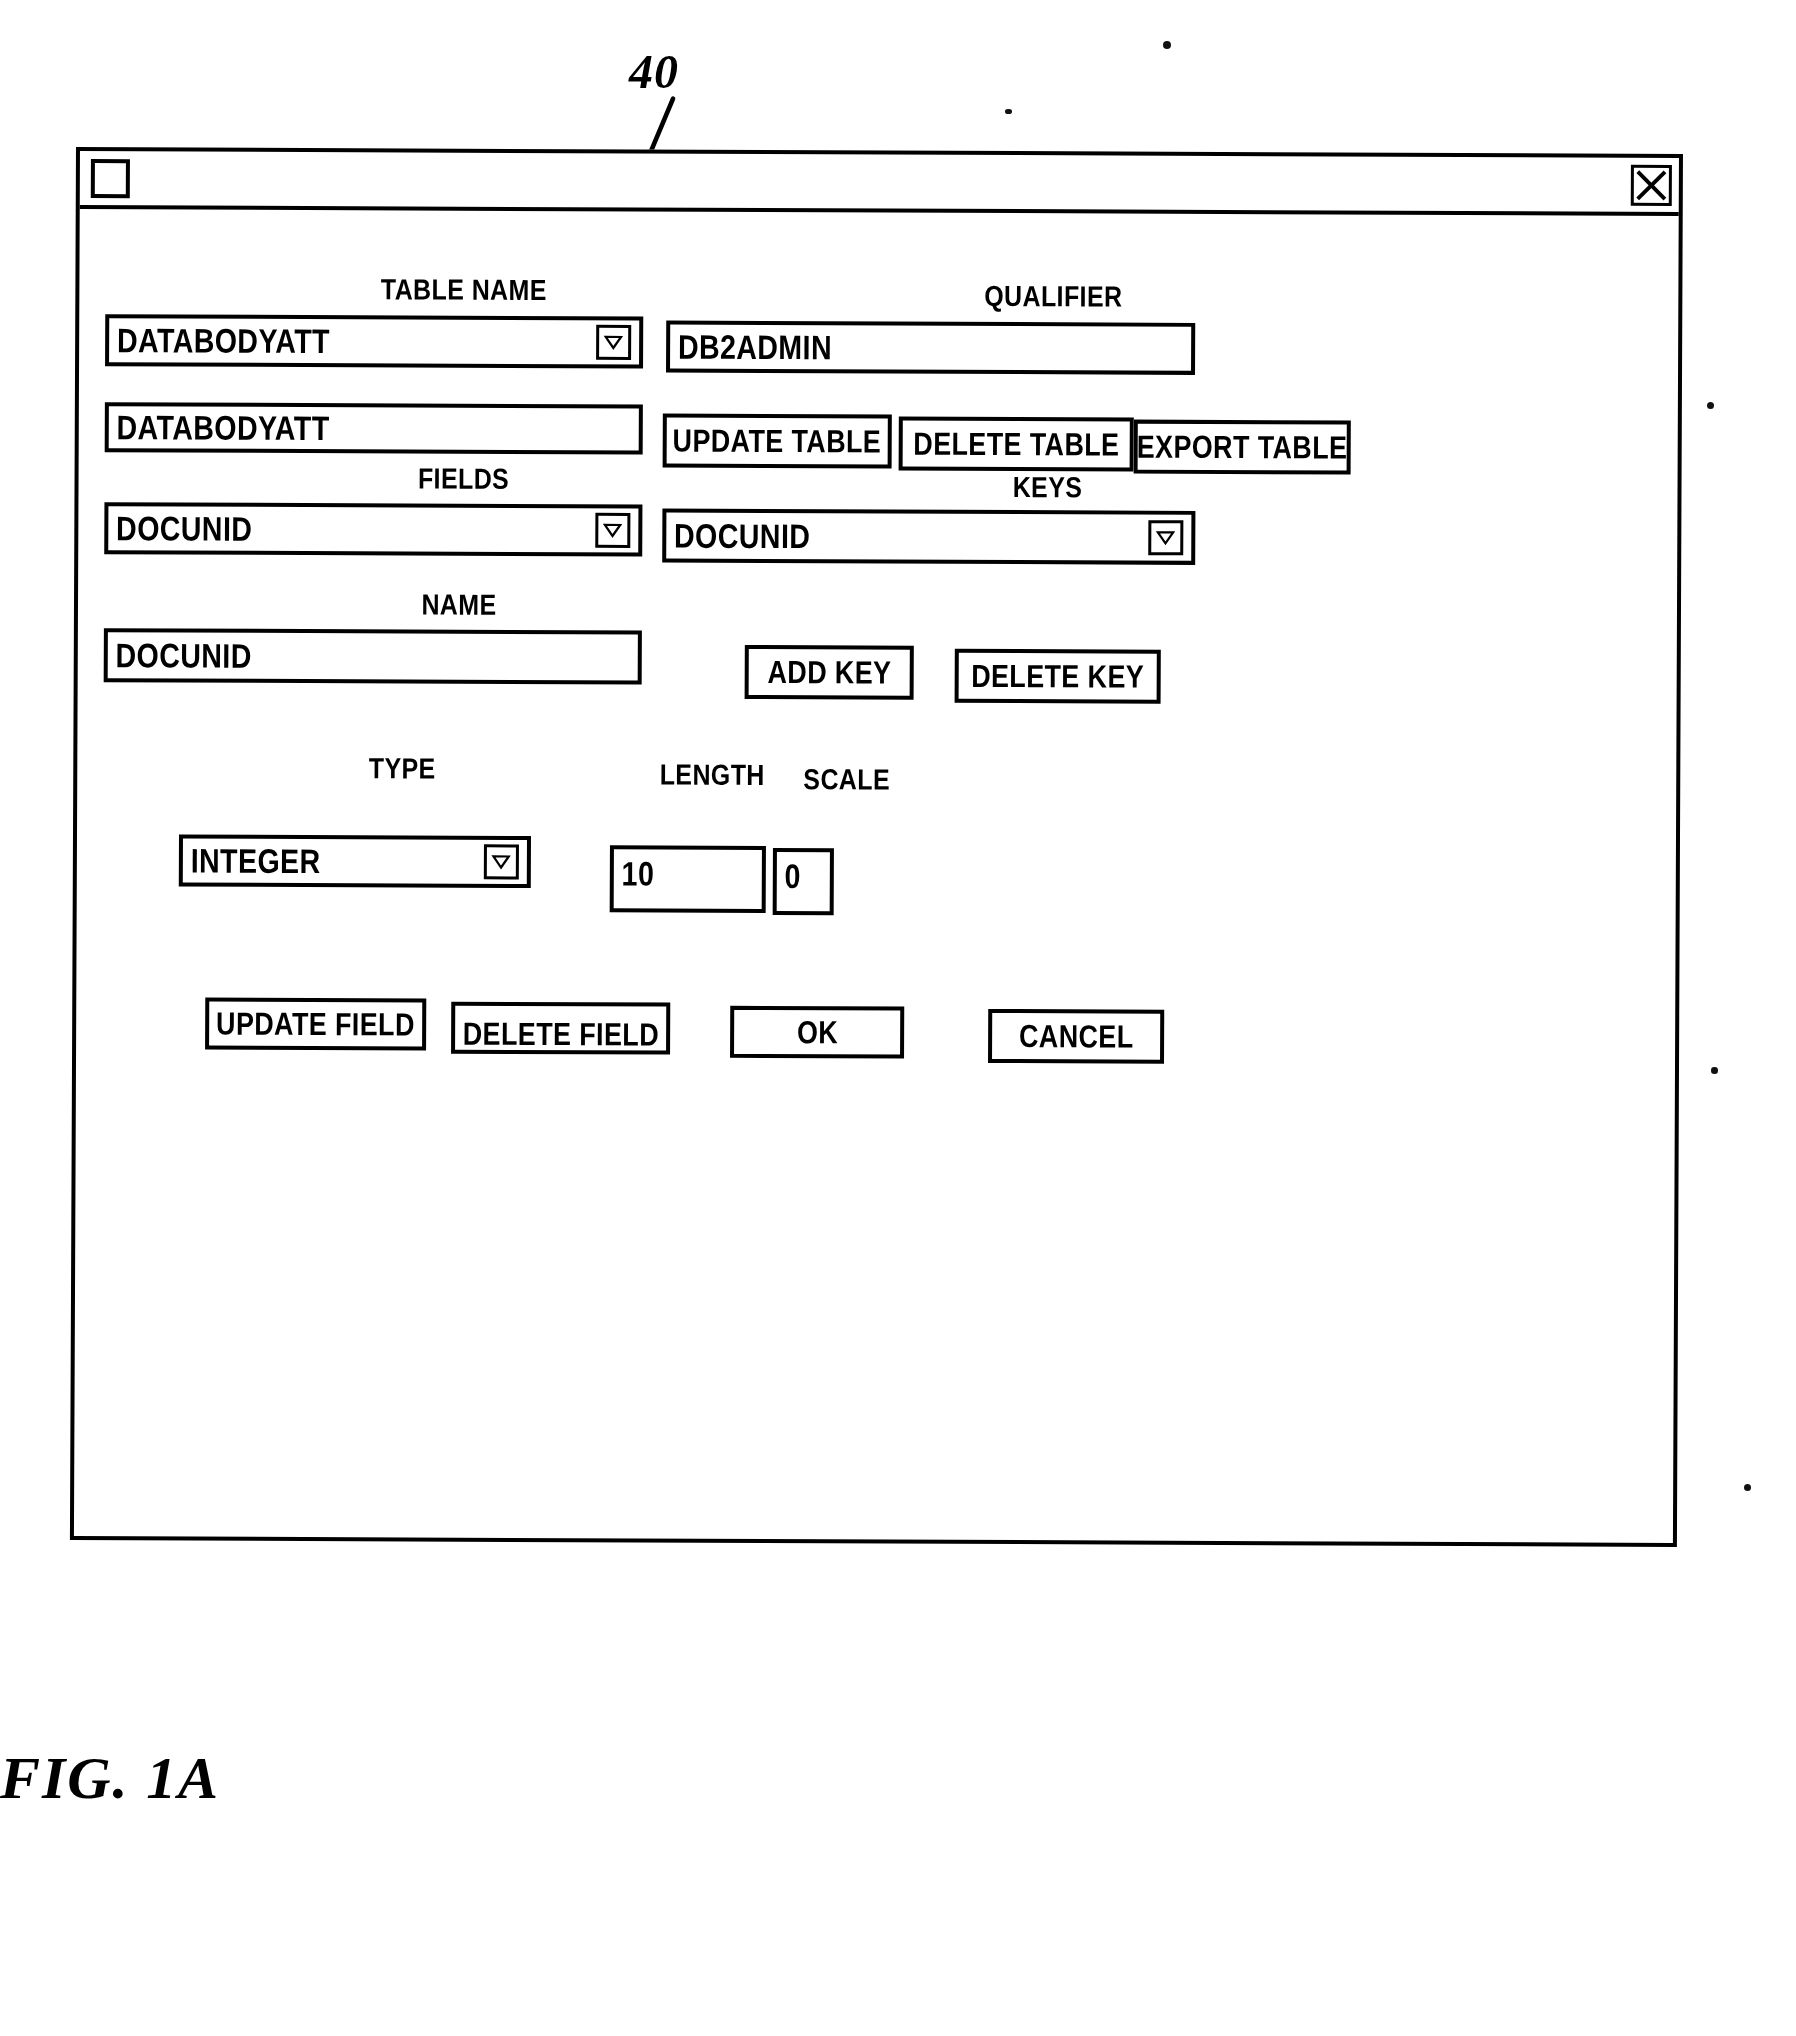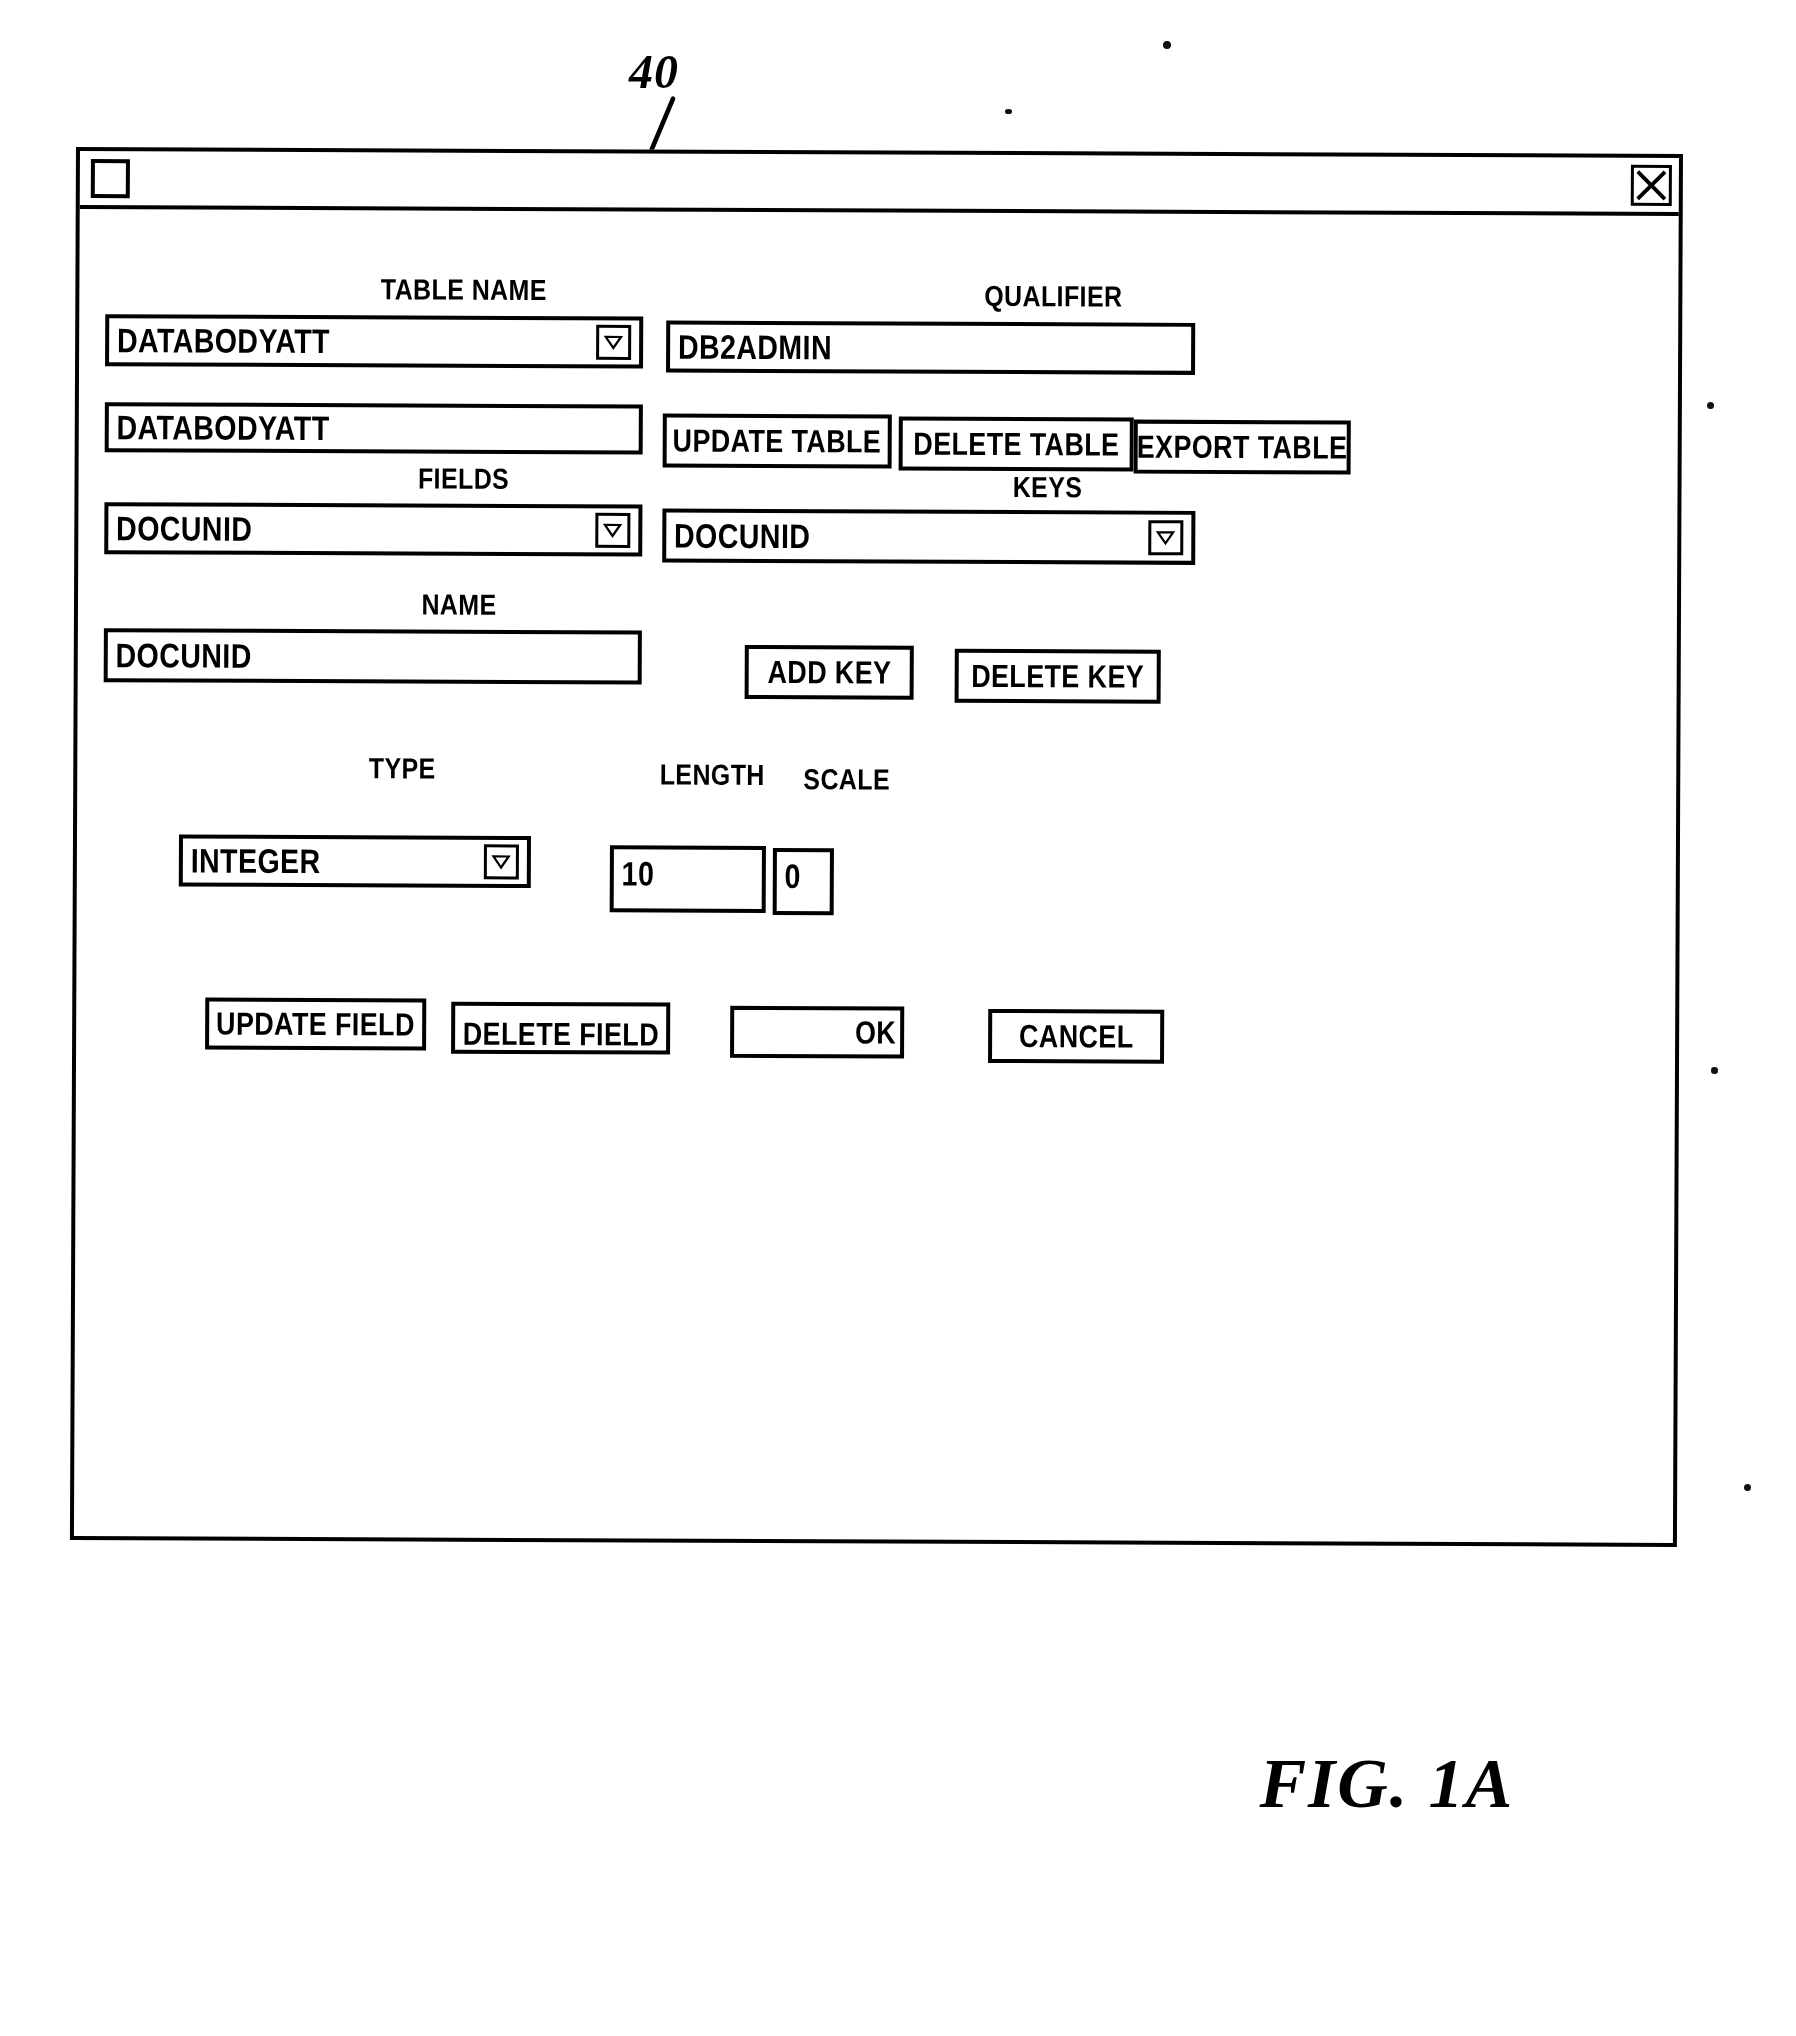--- a/index.html
+++ b/index.html
@@ -41,25 +41,25 @@
     width: 74px;
     height: 102px;
     pointer-events: none;
   }
 
   .fig-caption {
     position: absolute;
     left: 0;
     top: 1744px;
     width: 1514px;
-    text-align: right;
+    text-align: left;
     font-family: "Liberation Serif", serif;
     font-weight: bold;
     font-style: italic;
-    font-size: 70px;
+    font-size: 60px;
     letter-spacing: 1.9px;
   }
 
   
   .speck {
     position: absolute;
     background: #111;
     border-radius: 50%;
   }
 
@@ -303,21 +303,21 @@
       <div class="field" style="left:696px; top:636px; width:61px; height:67px; align-items:flex-start;">
         <span class="field-value" style="padding-top:7.4px;">0</span>
       </div>
 
       <div class="btn" style="left:129px; top:788px; width:221px; height:52px;">
         <span>UPDATE FIELD</span>
       </div>
       <div class="btn" style="left:375px; top:791px; width:219px; height:52px;align-items:flex-end;">
         <span>DELETE FIELD</span>
       </div>
-      <div class="btn" style="left:654px; top:794px; width:174px; height:52px;justify-content:flex-end;">
+      <div class="btn" style="left:654px; top:794px; width:174px; height:52px;">
         <span>OK</span>
       </div>
       <div class="btn" style="left:912px; top:796px; width:176px; height:54px;">
         <span>CANCEL</span>
       </div>
 
     </div>
   </div>
 
   <div class="fig-caption">FIG.  1A</div>

